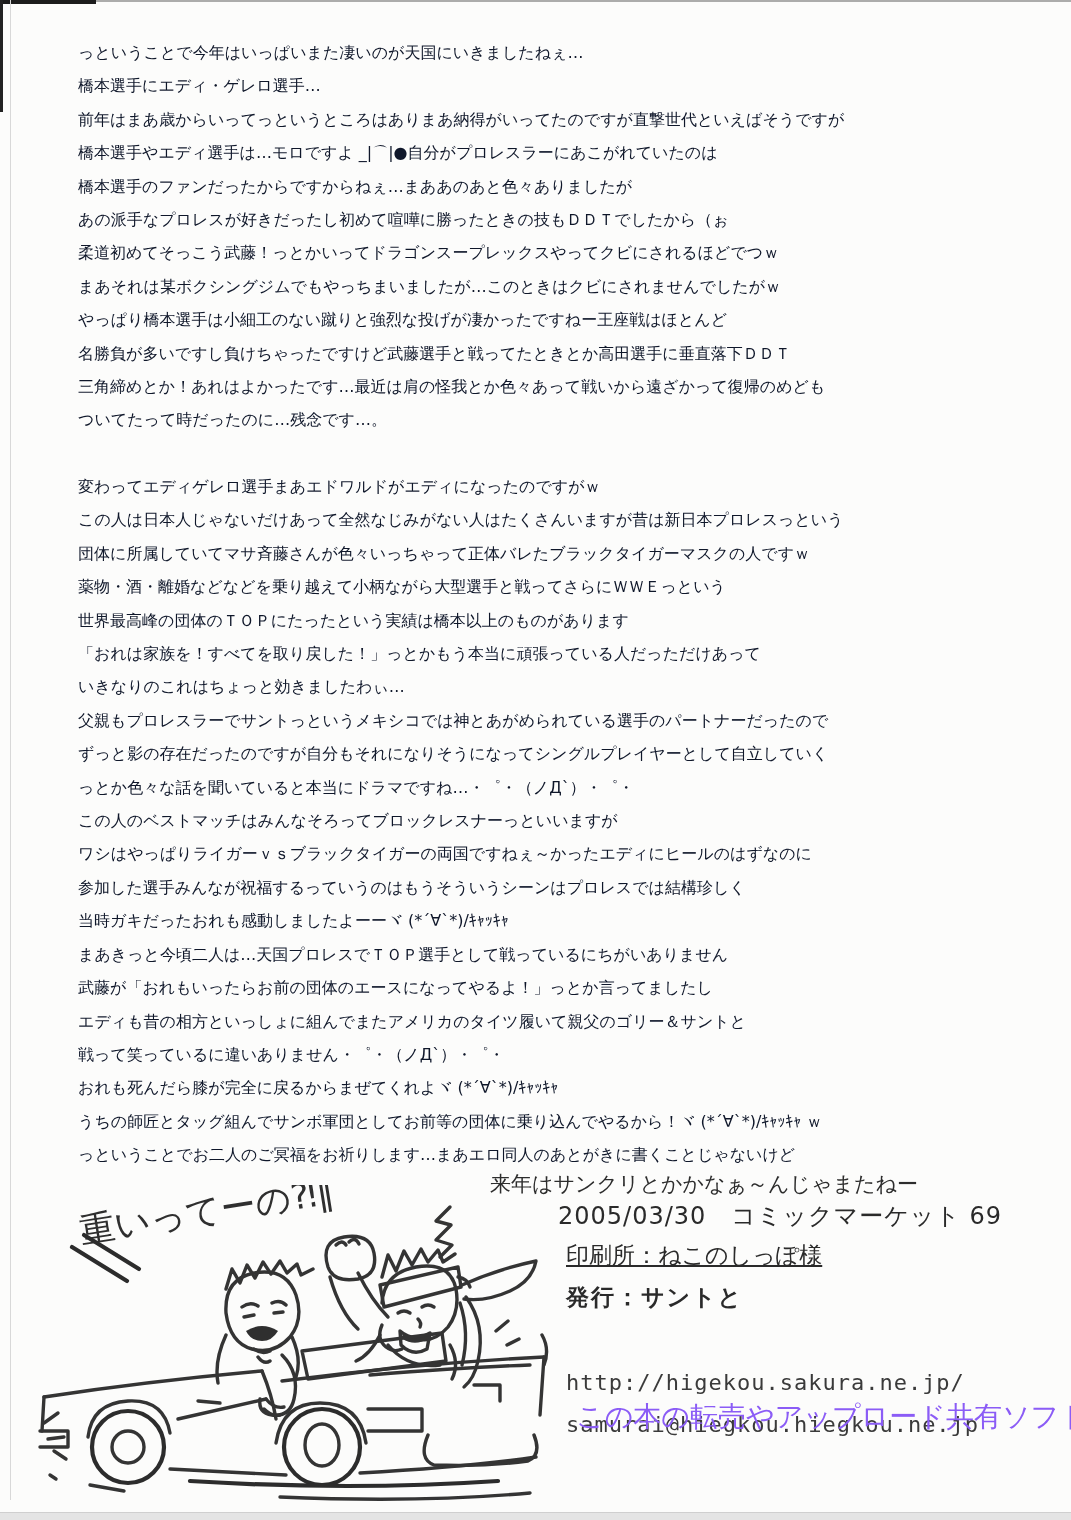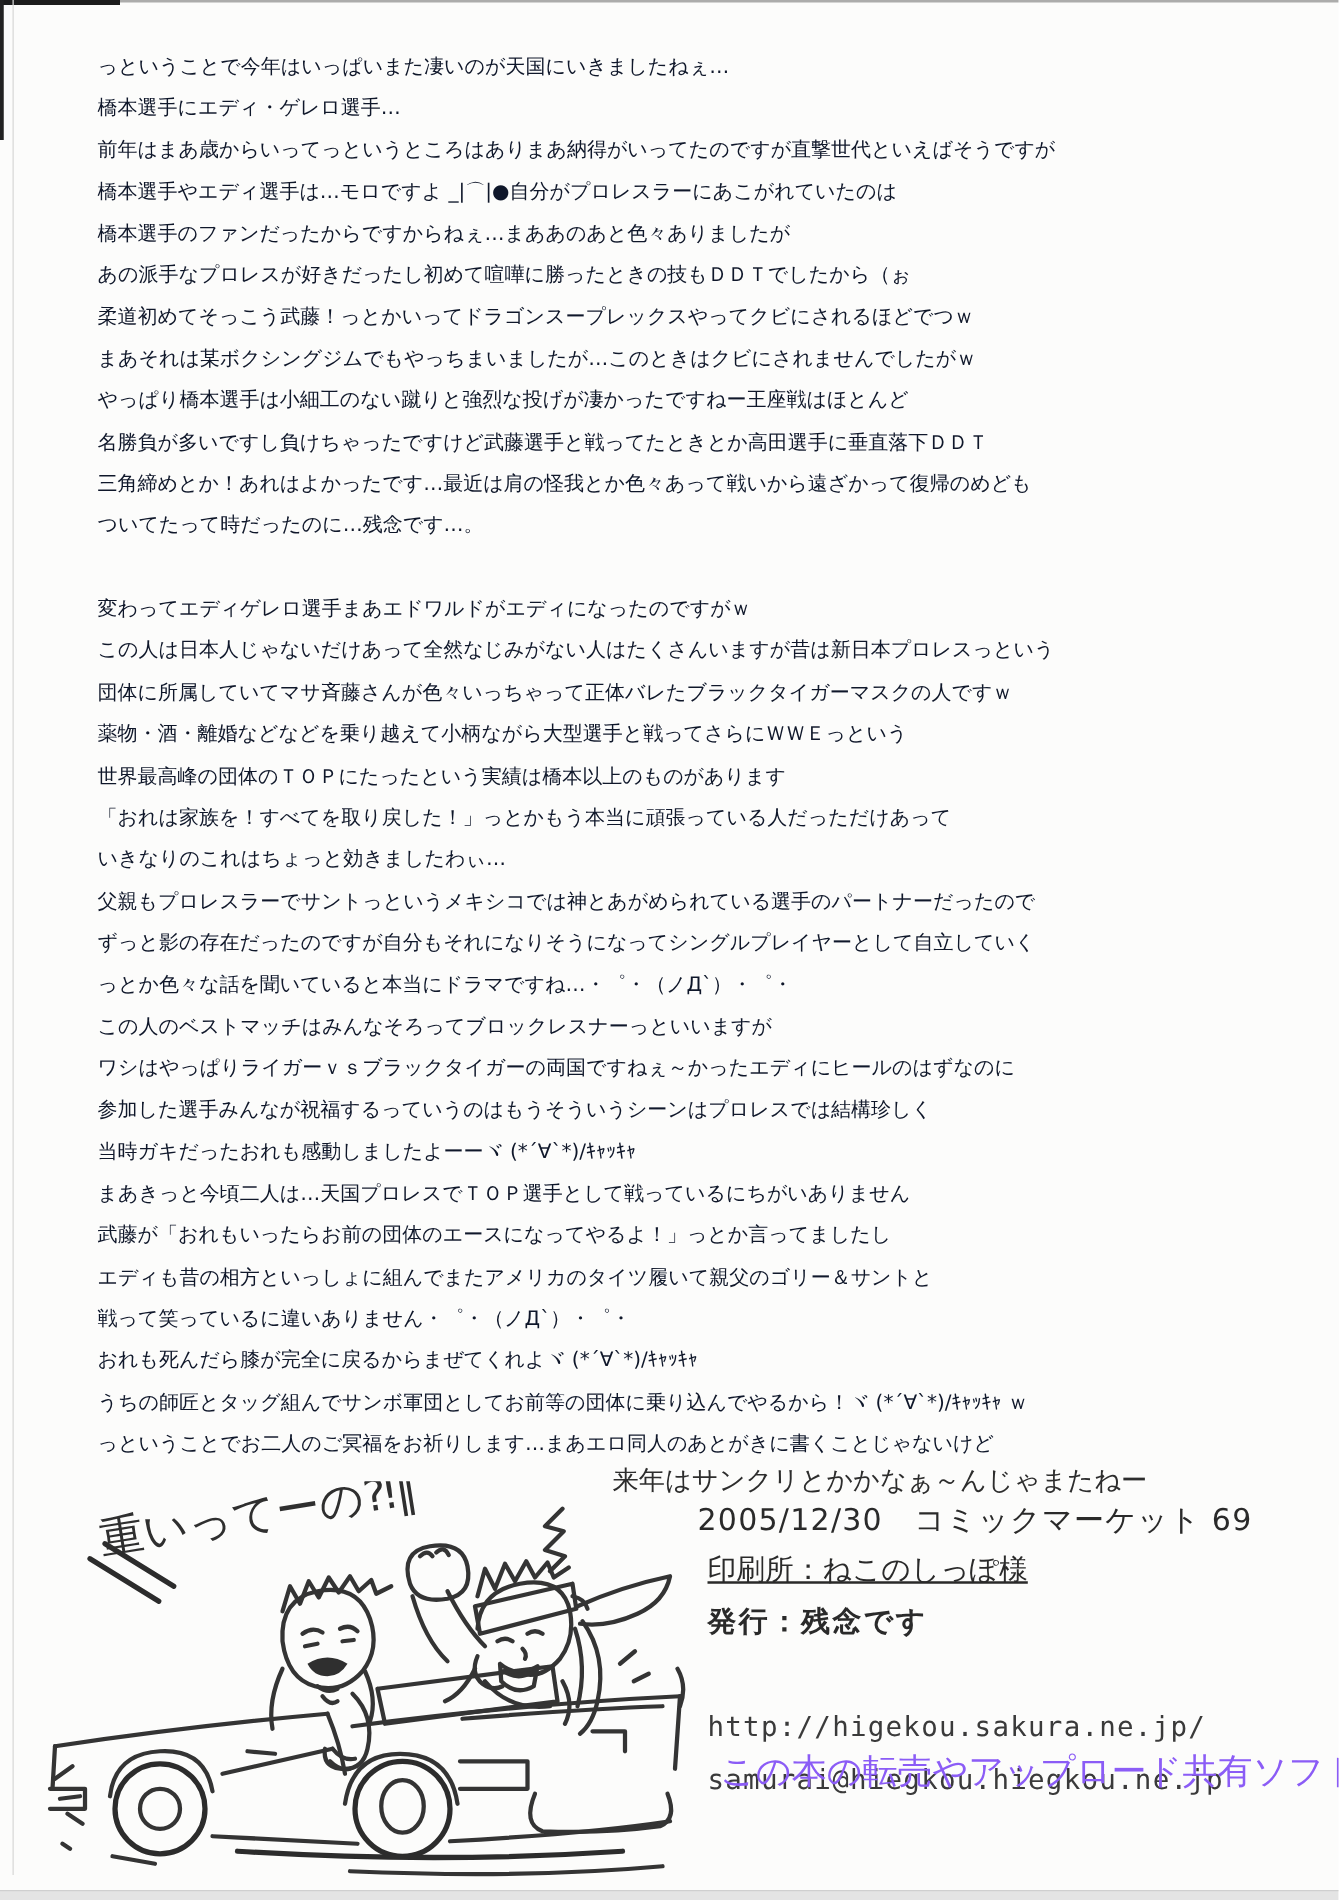--- a/index.html
+++ b/index.html
@@ -57,25 +57,25 @@
   <div class="scan-edge-left-faint"></div>
 
   <div class="text-block para1"><div class="line">っということで今年はいっぱいまた凄いのが天国にいきましたねぇ…</div><div class="line">橋本選手にエディ・ゲレロ選手…</div><div class="line">前年はまあ歳からいってっというところはありまあ納得がいってたのですが直撃世代といえばそうですが</div><div class="line">橋本選手やエディ選手は…モロですよ _|⌒|●自分がプロレスラーにあこがれていたのは</div><div class="line">橋本選手のファンだったからですからねぇ…まああのあと色々ありましたが</div><div class="line">あの派手なプロレスが好きだったし初めて喧嘩に勝ったときの技もＤＤＴでしたから（ぉ</div><div class="line">柔道初めてそっこう武藤！っとかいってドラゴンスープレックスやってクビにされるほどでつｗ</div><div class="line">まあそれは某ボクシングジムでもやっちまいましたが…このときはクビにされませんでしたがｗ</div><div class="line">やっぱり橋本選手は小細工のない蹴りと強烈な投げが凄かったですねー王座戦はほとんど</div><div class="line">名勝負が多いですし負けちゃったですけど武藤選手と戦ってたときとか高田選手に垂直落下ＤＤＴ</div><div class="line">三角締めとか！あれはよかったです…最近は肩の怪我とか色々あって戦いから遠ざかって復帰のめども</div><div class="line">ついてたって時だったのに…残念です…。</div></div>
 
   <div class="text-block para2"><div class="line">変わってエディゲレロ選手まあエドワルドがエディになったのですがｗ</div><div class="line">この人は日本人じゃないだけあって全然なじみがない人はたくさんいますが昔は新日本プロレスっという</div><div class="line">団体に所属していてマサ斉藤さんが色々いっちゃって正体バレたブラックタイガーマスクの人ですｗ</div><div class="line">薬物・酒・離婚などなどを乗り越えて小柄ながら大型選手と戦ってさらにＷＷＥっという</div><div class="line">世界最高峰の団体のＴＯＰにたったという実績は橋本以上のものがあります</div><div class="line">「おれは家族を！すべてを取り戻した！」っとかもう本当に頑張っている人だっただけあって</div><div class="line">いきなりのこれはちょっと効きましたわぃ…</div><div class="line">父親もプロレスラーでサントっというメキシコでは神とあがめられている選手のパートナーだったので</div><div class="line">ずっと影の存在だったのですが自分もそれになりそうになってシングルプレイヤーとして自立していく</div><div class="line">っとか色々な話を聞いていると本当にドラマですね…・゜・（ノД`）・゜・</div><div class="line">この人のベストマッチはみんなそろってブロックレスナーっといいますが</div><div class="line">ワシはやっぱりライガーｖｓブラックタイガーの両国ですねぇ～かったエディにヒールのはずなのに</div><div class="line">参加した選手みんなが祝福するっていうのはもうそういうシーンはプロレスでは結構珍しく</div><div class="line">当時ガキだったおれも感動しましたよーーヾ (*´∀`*)/ｷｬｯｷｬ</div><div class="line">まあきっと今頃二人は…天国プロレスでＴＯＰ選手として戦っているにちがいありません</div><div class="line">武藤が「おれもいったらお前の団体のエースになってやるよ！」っとか言ってましたし</div><div class="line">エディも昔の相方といっしょに組んでまたアメリカのタイツ履いて親父のゴリー＆サントと</div><div class="line">戦って笑っているに違いありません・゜・（ノД`）・゜・</div><div class="line">おれも死んだら膝が完全に戻るからまぜてくれよヾ (*´∀`*)/ｷｬｯｷｬ</div><div class="line">うちの師匠とタッグ組んでサンボ軍団としてお前等の団体に乗り込んでやるから！ヾ (*´∀`*)/ｷｬｯｷｬ ｗ</div><div class="line">っということでお二人のご冥福をお祈りします…まあエロ同人のあとがきに書くことじゃないけど</div></div>
 
   <div class="closing-line">
     <span class="closing-right">来年はサンクリとかかなぁ～んじゃまたねー</span>
   </div>
 
-  <div class="event-line">2005/12/30　コミックマーケット 69</div>
+  <div class="event-line">2005/03/30　コミックマーケット 69</div>
 
   <div class="colophon">
     <div class="col-line printer">印刷所：ねこのしっぽ様</div>
-    <div class="col-line publisher">発行：残念です</div>
+    <div class="col-line publisher">発行：サントと</div>
     <div class="col-line url mono">http://higekou.sakura.ne.jp/</div>
     <div class="col-line email mono">samurai@hiegkou.hiegkou.ne.jp</div>
     <div class="notices"><div class="notice-line">この本の転売やアップロード共有ソフト等などでの</div></div>
   </div>
 
   <svg class="sketch" viewBox="0 0 520 335">
 
     <text class="sketch-caption" x="52" y="58" transform="rotate(-9 52 58)">重いってーの⁈‖</text>
 
     <g>

